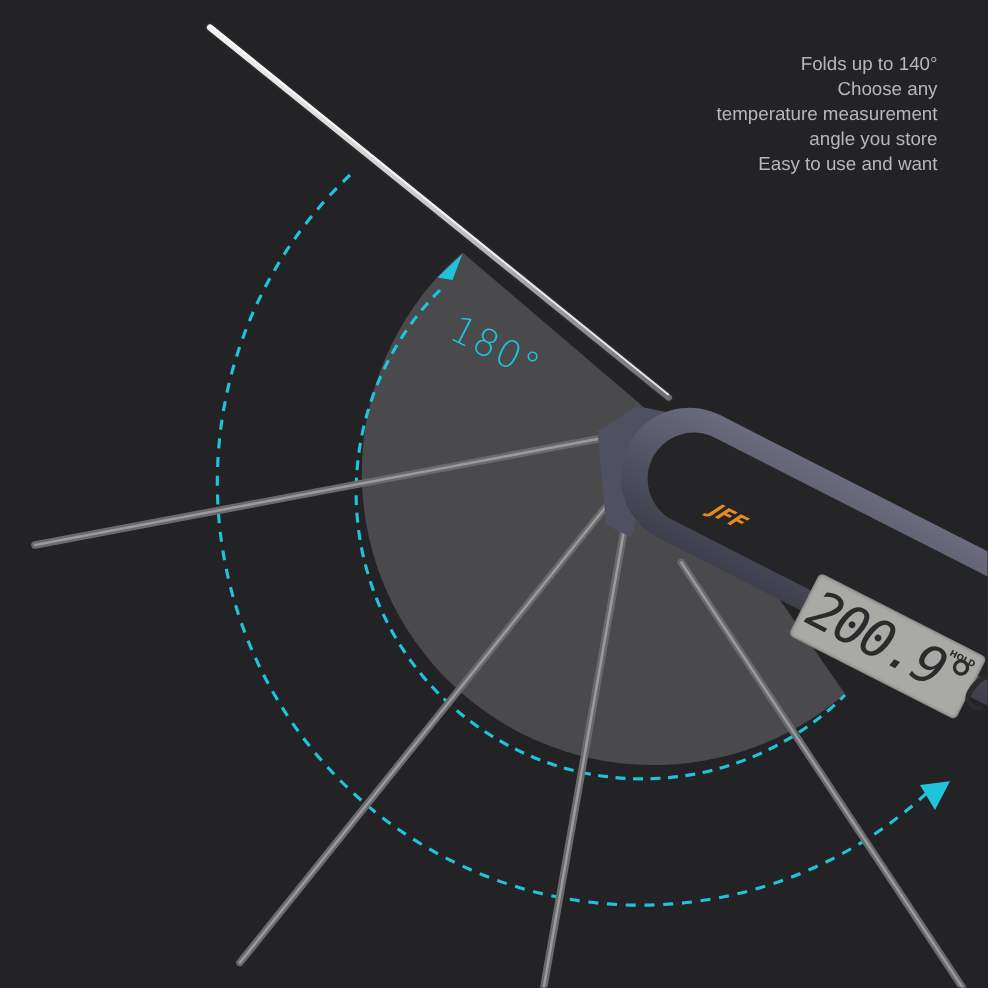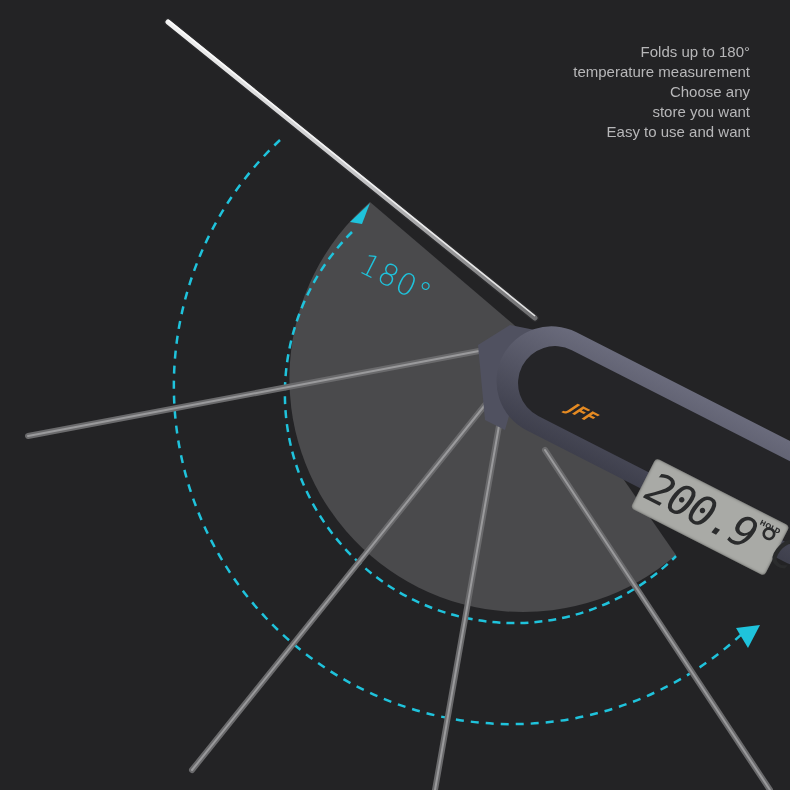--- a/index.html
+++ b/index.html
@@ -92,24 +92,24 @@
 
   <polygon points="478,345 510,325 535,330 525,360 505,430 485,420" fill="#505160"></polygon>
 
   <g transform="rotate(27 560 380)">
     <rect x="498" y="330" width="400" height="110" rx="55" fill="url(#bodyg)"></rect>
     <rect x="520" y="348" width="380" height="74" rx="37" fill="#252528"></rect>
   </g>
 </svg>
 
 <div class="caption">
-  <div>Folds up to 180°</div>
+  <div>Folds up to 140°</div>
+  <div>Choose any</div>
   <div>temperature measurement</div>
-  <div>Choose any</div>
-  <div>store you want</div>
+  <div>angle you store</div>
   <div>Easy to use and want</div>
 </div>
 
 <div class="angle-label">180°</div>
 
 <div class="logo">JFF</div>
 
 <div class="lcd">
   <span class="lcd-digits"><span>200.9</span><span>°C</span></span>
   <span class="lcd-hold">HOLD</span>

